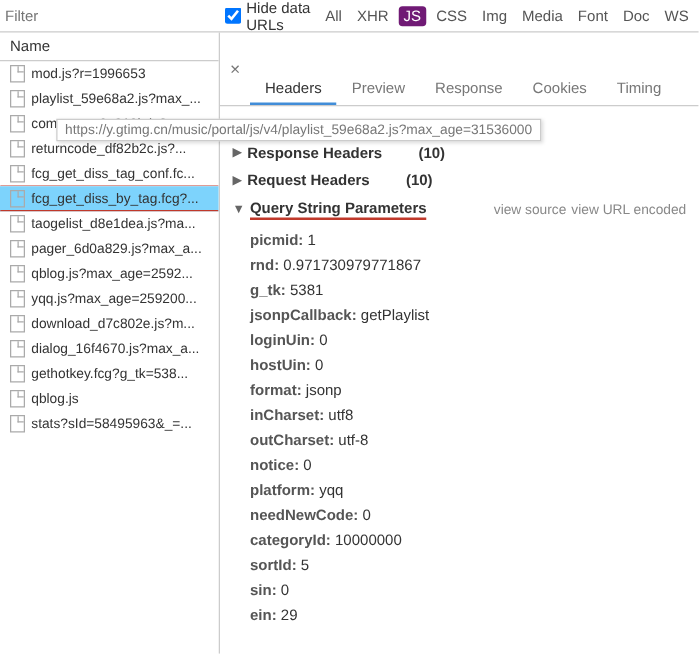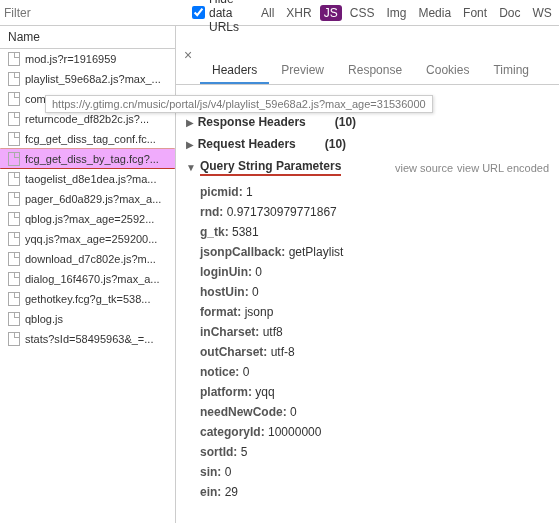--- a/index.html
+++ b/index.html
@@ -1,28 +1,28 @@
 <!DOCTYPE html>
 <html><head>
 <meta charset="utf-8">
 <style>
 * { margin: 0; padding: 0; box-sizing: border-box; }
 body { font-family: "Segoe UI", Arial, sans-serif; font-size: 12px; color: #333; background: #fff; width: 559px; height: 523px; overflow: hidden; }
-.topbar { display: flex; align-items: center; height: 26px; border-bottom: 1px solid #ccc; padding: 0 4px; gap: 18px; }
+.topbar { display: flex; align-items: center; height: 26px; border-bottom: 1px solid #ccc; padding: 0 4px; gap: 6px; }
 .filter-input { width: 100px; border: none; outline: none; font-size: 12px; color: #888; }
 .checkbox-wrap { display: flex; align-items: center; gap: 4px; margin-left: 70px; }
 .filter-tags { display: flex; gap: 4px; align-items: center; }
 .tag { padding: 1px 4px; cursor: pointer; color: #555; }
 .tag.active { background: #701a75; color: #fff; border-radius: 3px; }
 .main { display: flex; height: calc(100% - 26px); }
 .left-panel { width: 176px; border-right: 1px solid #ccc; overflow: hidden; }
 .col-header { padding: 4px 8px; border-bottom: 1px solid #ccc; color: #333; font-weight: normal; }
 .file-list { list-style: none; }
 .file-item { display: flex; align-items: center; padding: 3px 8px; gap: 5px; cursor: pointer; white-space: nowrap; overflow: hidden; text-overflow: ellipsis; position: relative; }
-.file-item.selected { background: #f0abfc; }
+.file-item.selected { background: #7dd3fc; }
 .file-icon { width: 12px; height: 14px; border: 1px solid #aaa; flex-shrink: 0; position: relative; }
 .file-icon::before { content: ""; position: absolute; top: 0; right: 0; width: 4px; height: 4px; border-left: 1px solid #aaa; border-bottom: 1px solid #aaa; }
 .file-name { overflow: hidden; text-overflow: ellipsis; font-size: 11px; color: #333; }
 .underline-red { position: absolute; bottom: -1px; left: 0; right: 0; height: 2px; background: #c0392b; border-radius: 2px; }
 .underline-red.top-fade { opacity: 0.5; }
 .right-panel { flex: 1; overflow: hidden; }
 .tabs { display: flex; border-bottom: 1px solid #ccc; align-items: center; }
 .tab-close { width: 24px; text-align: center; color: #777; cursor: pointer; font-size: 14px; }
 .tab { padding: 5px 12px; color: #777; cursor: pointer; font-size: 12px; }
 .tab.active { color: #333; border-bottom: 2px solid #418dd8; }
@@ -63,21 +63,21 @@
       <span class="tag">WS</span>
     </div>
 </div>
 
 <div class="main">
   <div class="left-panel">
     <div class="col-header">Name</div>
     <ul class="file-list" id="file-list">
         <li class="file-item">
           <span class="file-icon"></span>
-          <span class="file-name">mod.js?r=1916959</span>
+          <span class="file-name">mod.js?r=1996653</span>
         </li>
         <li class="file-item">
           <span class="file-icon"></span>
           <span class="file-name">playlist_59e68a2.js?max_...</span>
         </li>
         <li class="file-item">
           <span class="file-icon"></span>
           <span class="file-name">common_e6a819b.js?ma...</span>
         </li>
         <li class="file-item">

